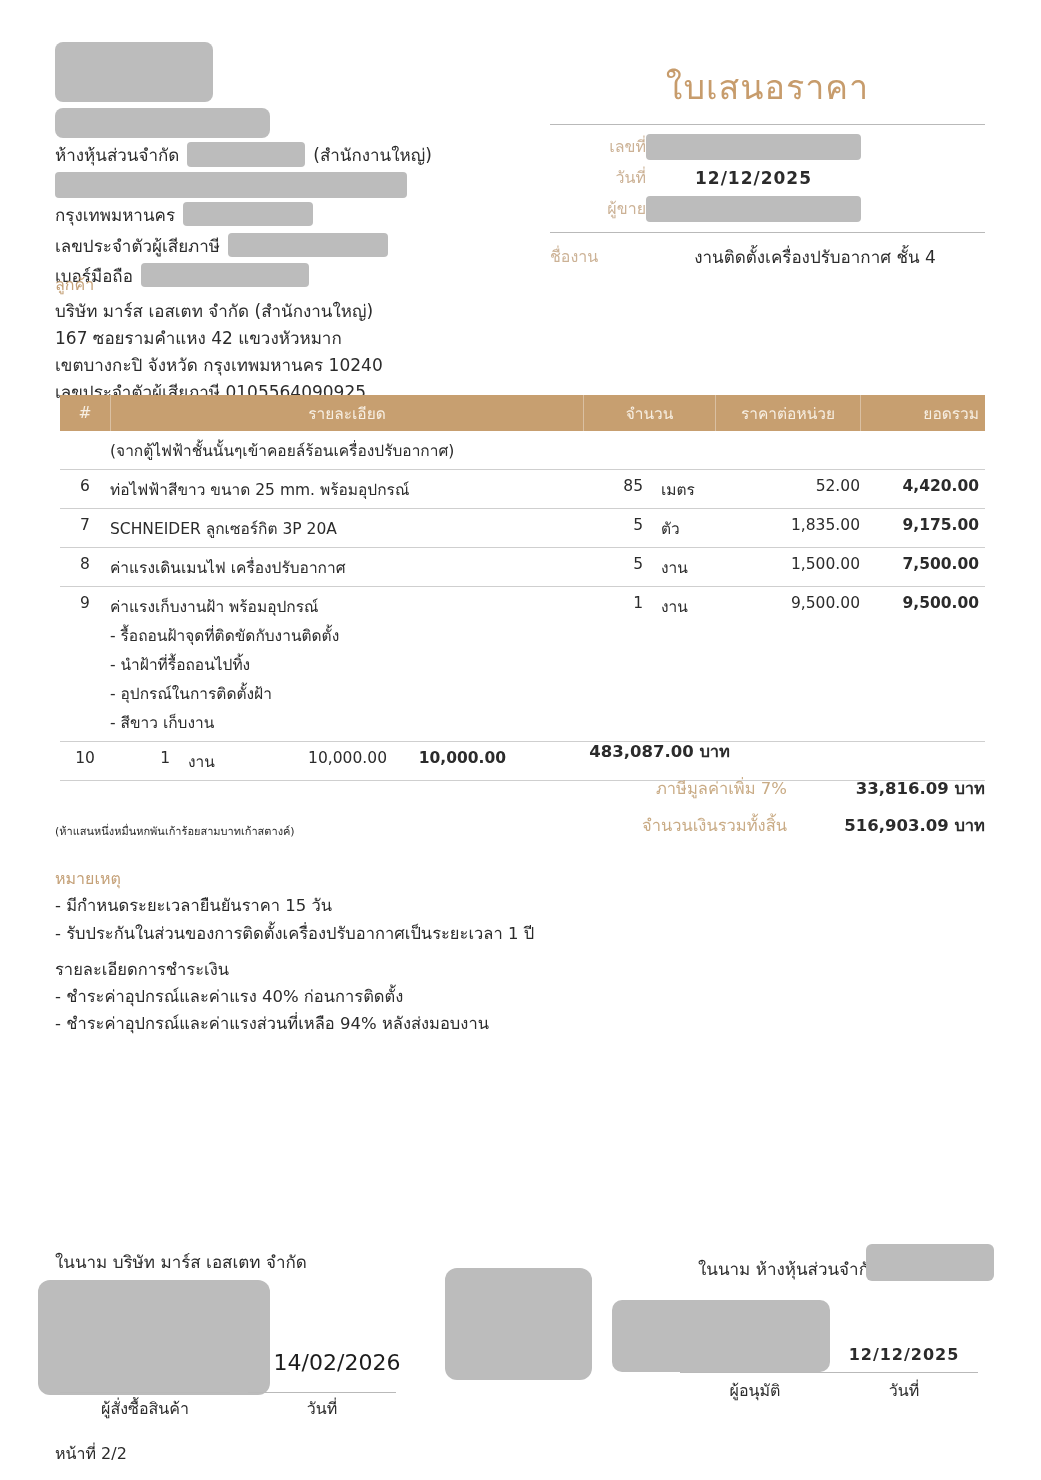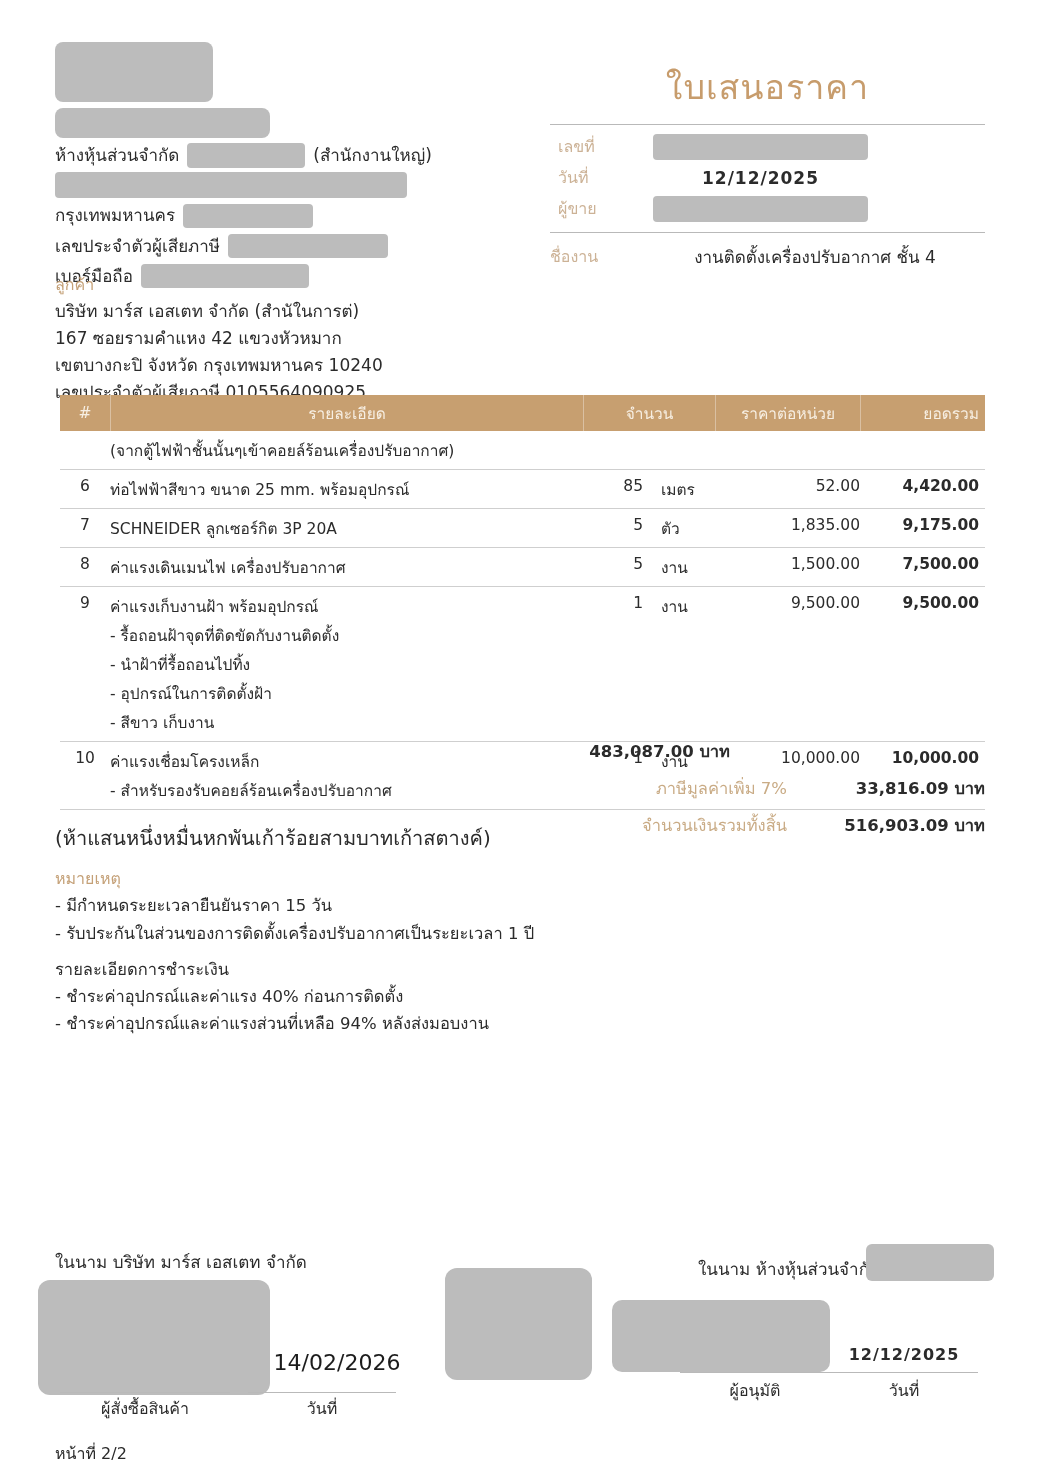--- a/index.html
+++ b/index.html
@@ -4,27 +4,27 @@
 <style>
   * { margin:0; padding:0; box-sizing:border-box; }
   html,body { background:#ffffff; }
   body { font-family:"DejaVu Sans", sans-serif; color:#2b2b2b; }
   .page { position:relative; width:1041px; height:1480px; background:#ffffff; overflow:hidden; }
 
   .redact { background:#bcbcbc; border-radius:8px; display:inline-block; vertical-align:middle; }
 
   
   .seller-block { position:absolute; left:55px; top:42px; width:420px; font-size:17px; line-height:1.55; }
-  .seller-block .rline { margin-top:4px; display:flex; align-items:center; gap:8px; }
+  .seller-block .rline { margin-top:4px; display:flex; align-items:flex-start; gap:8px; }
 
   
   .doc-head { position:absolute; left:550px; top:60px; width:435px; }
   .doc-title { text-align:center; font-size:34px; color:#c79c6c; letter-spacing:1px; }
   .rule { border-top:1.5px solid #b9b9b9; margin:10px 0 8px 0; }
-  .meta-row { display:flex; align-items:center; margin:4px 8px; min-height:27px; }
+  .meta-row { display:flex; align-items:center; margin:4px 1px; min-height:27px;text-align:right; }
   .meta-label { width:95px; color:#ccb296; font-size:16px; }
   .meta-slot { width:215px; display:flex; justify-content:center; align-items:center; }
   .meta-value { font-size:17px; font-weight:bold; letter-spacing:1px; }
   .job-row { display:flex; align-items:center; margin-top:10px; }
   .job-value-slot { flex:1; text-align:center; font-size:17px; }
 
   
   .customer { position:absolute; left:55px; top:263px; width:520px; font-size:17px; line-height:1.6;margin-top:9px; }
   .gold-label { color:#c4a077; font-size:16px; }
 
@@ -46,21 +46,21 @@
   .thead .h-price { width:145px; justify-content:center; }
   .thead .h-amt { width:125px; justify-content:flex-end; padding-right:6px; }
   .subline { margin-top:4px; }
 
   
   .totals { position:absolute; left:560px; top:738px; width:425px; font-size:16.5px; }
   .totals .trowt { display:flex; align-items:center; margin-bottom:11px; }
   .totals .tlabel { flex:1; text-align:right; color:#c9ab85; padding-right:28px; }
   .totals .tvalue { width:170px; text-align:right; font-weight:bold; }
 
-  .in-words { position:absolute; left:55px; top:822px; font-size:20px; }
+  .in-words { position:absolute; left:55px; top:822px; font-size:11px; }
 
   .notes { position:absolute; left:55px; top:866px; font-size:16.5px; line-height:1.65; }
   .payment { position:absolute; left:55px; top:956px; font-size:16.5px; line-height:1.65; }
 
   
   .sig-left-name { position:absolute; left:55px; top:1248px; font-size:17px; }
   .sig-left-box { position:absolute; left:38px; top:1280px; width:232px; height:115px; border-radius:12px; }
   .sig-left-date { position:absolute; left:262px; top:1350px; width:150px; text-align:center; font-size:22px; color:#1c1c1c; }
   .sig-line { position:absolute; border-top:1px solid #b9b9b9; }
   .sig-label { position:absolute; font-size:16px; text-align:center; }
@@ -126,21 +126,21 @@
     <div class="rule"></div>
     <div class="job-row">
       <div class="meta-label">ชื่องาน</div>
       <div class="job-value-slot">งานติดตั้งเครื่องปรับอากาศ ชั้น 4</div>
     </div>
   </div>
 
   <div class="customer">
     <div class="gold-label">ลูกค้า</div>
     <div>
-        <div>บริษัท มาร์ส เอสเตท จำกัด (สำนัในการต่)</div>
+        <div>บริษัท มาร์ส เอสเตท จำกัด (สำนักงานใหญ่)</div>
         <div>167 ซอยรามคำแหง 42 แขวงหัวหมาก</div>
         <div>เขตบางกะปิ จังหวัด กรุงเทพมหานคร 10240</div>
         <div>เลขประจำตัวผู้เสียภาษี 0105564090925</div>
       </div>
   </div>
 
   <div class="items">
     <div class="thead">
       <div class="h-no">#</div>
       <div class="h-desc">รายละเอียด</div>
@@ -198,24 +198,20 @@
             <div class="subline">- อุปกรณ์ในการติดตั้งฝ้า</div>
             <div class="subline">- สีขาว เก็บงาน</div>
           </div>
           <div class="cell-qty">1</div>
           <div class="cell-unit">งาน</div>
           <div class="cell-price">9,500.00</div>
           <div class="cell-amt">9,500.00</div>
         </div>
         <div class="trow">
           <div class="cell-no">10</div>
-          <div class="cell-desc">
-            <div class="">ค่าแรงเชื่อมโครงเหล็ก</div>
-            <div class="subline">- สำหรับรองรับคอยล์ร้อนเครื่องปรับอากาศ</div>
-          </div>
           <div class="cell-qty">1</div>
           <div class="cell-unit">งาน</div>
           <div class="cell-price">10,000.00</div>
           <div class="cell-amt">10,000.00</div>
         </div>
       </div>
   </div>
 
   <div class="totals">
     <div class="trowt">

